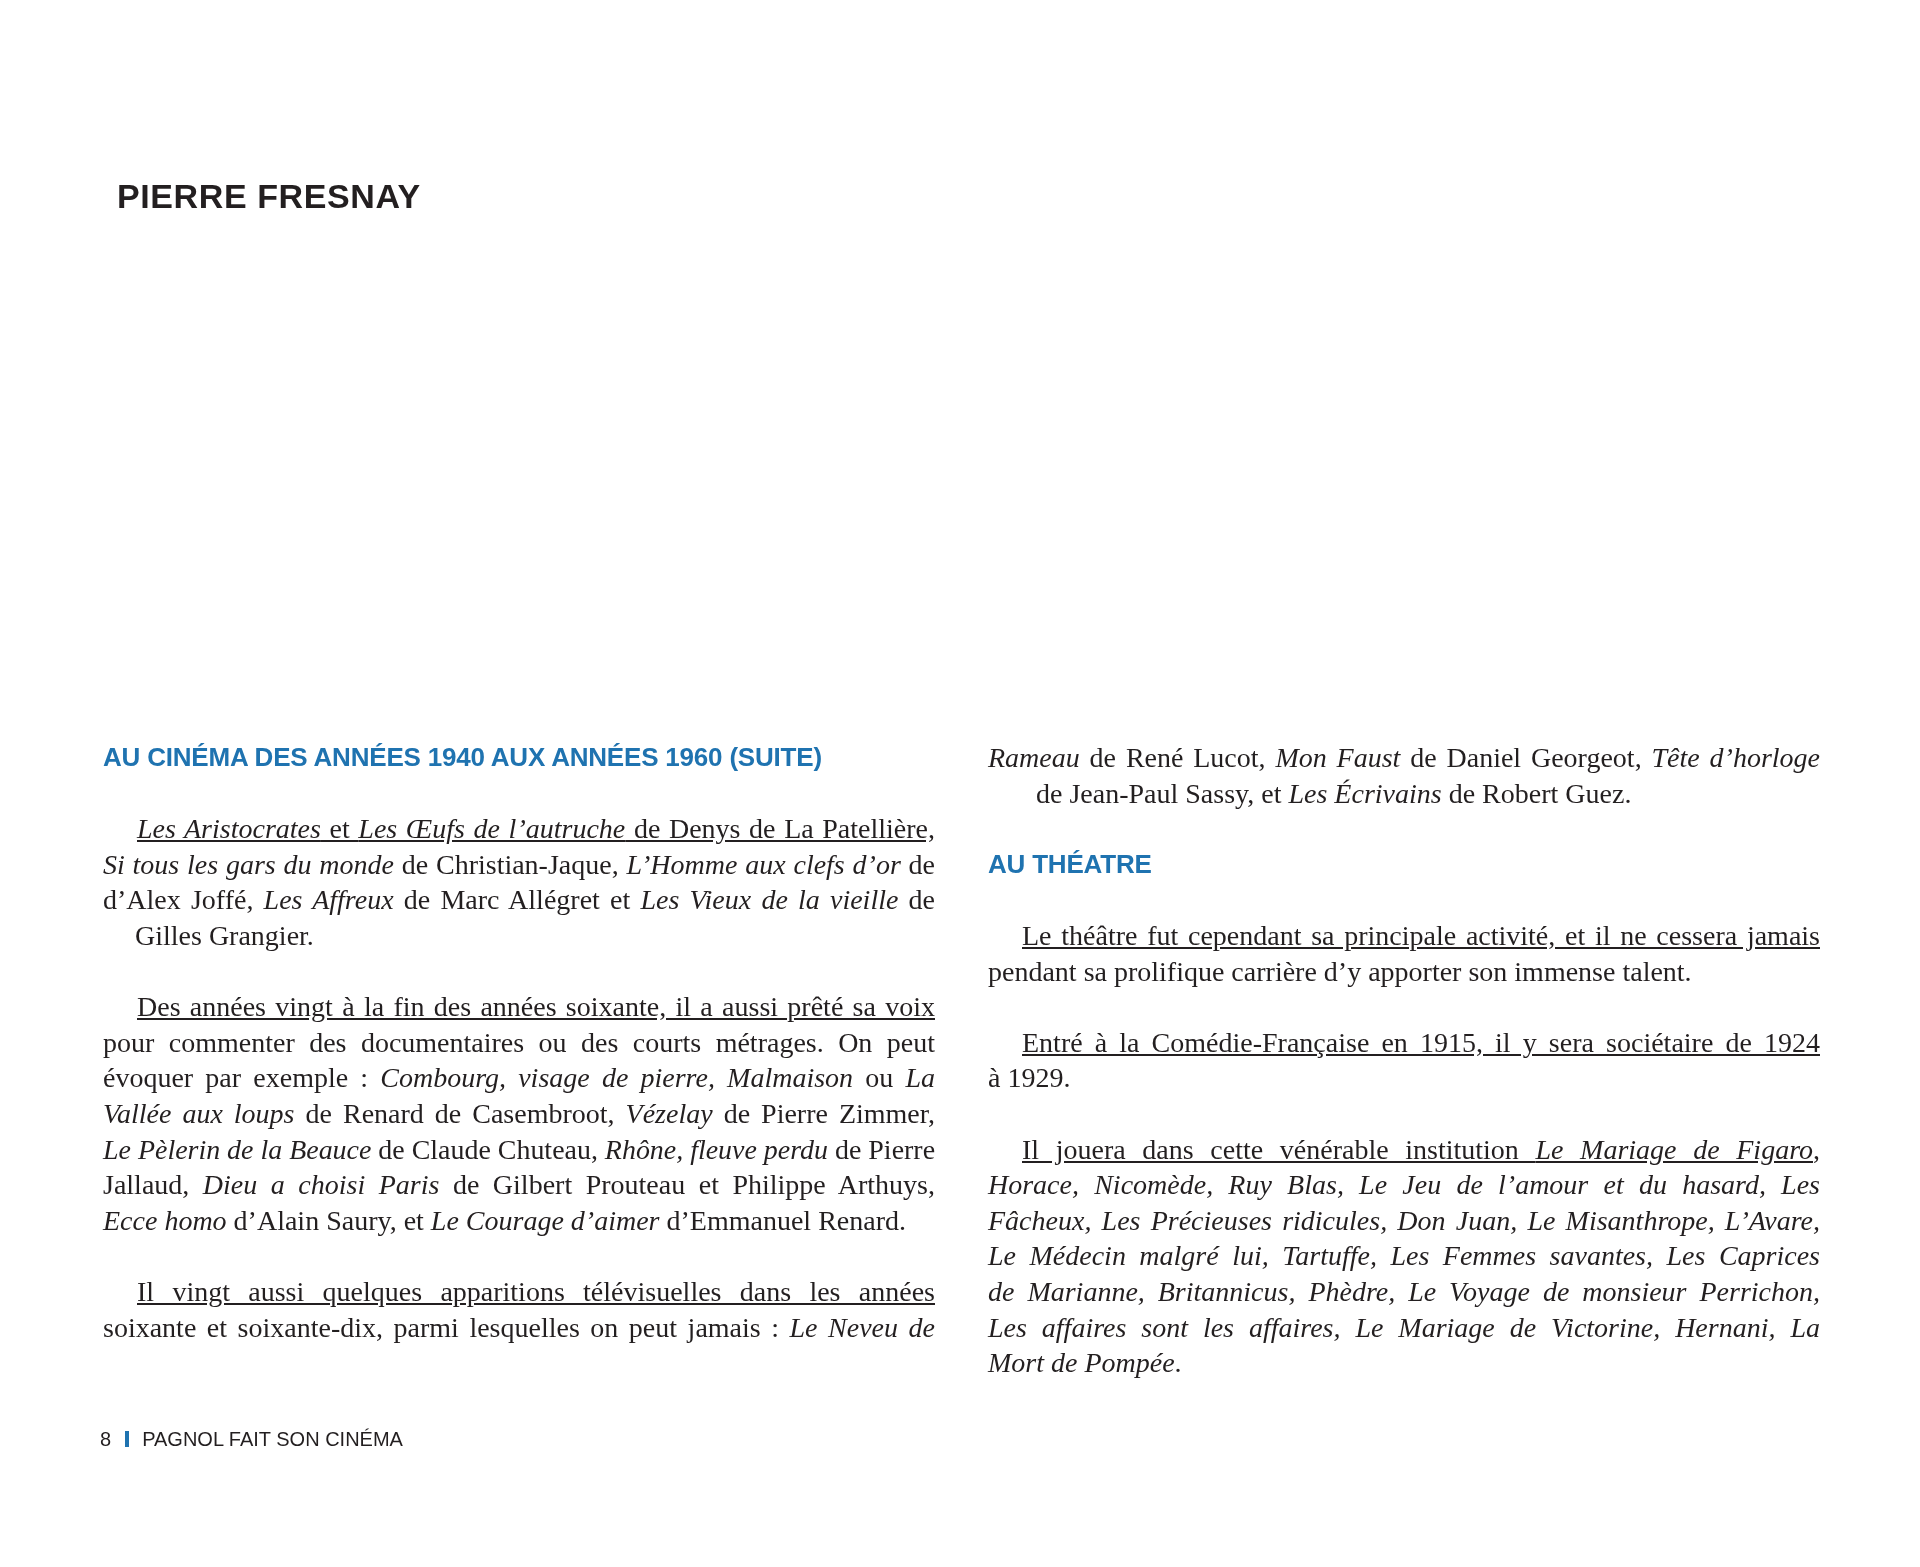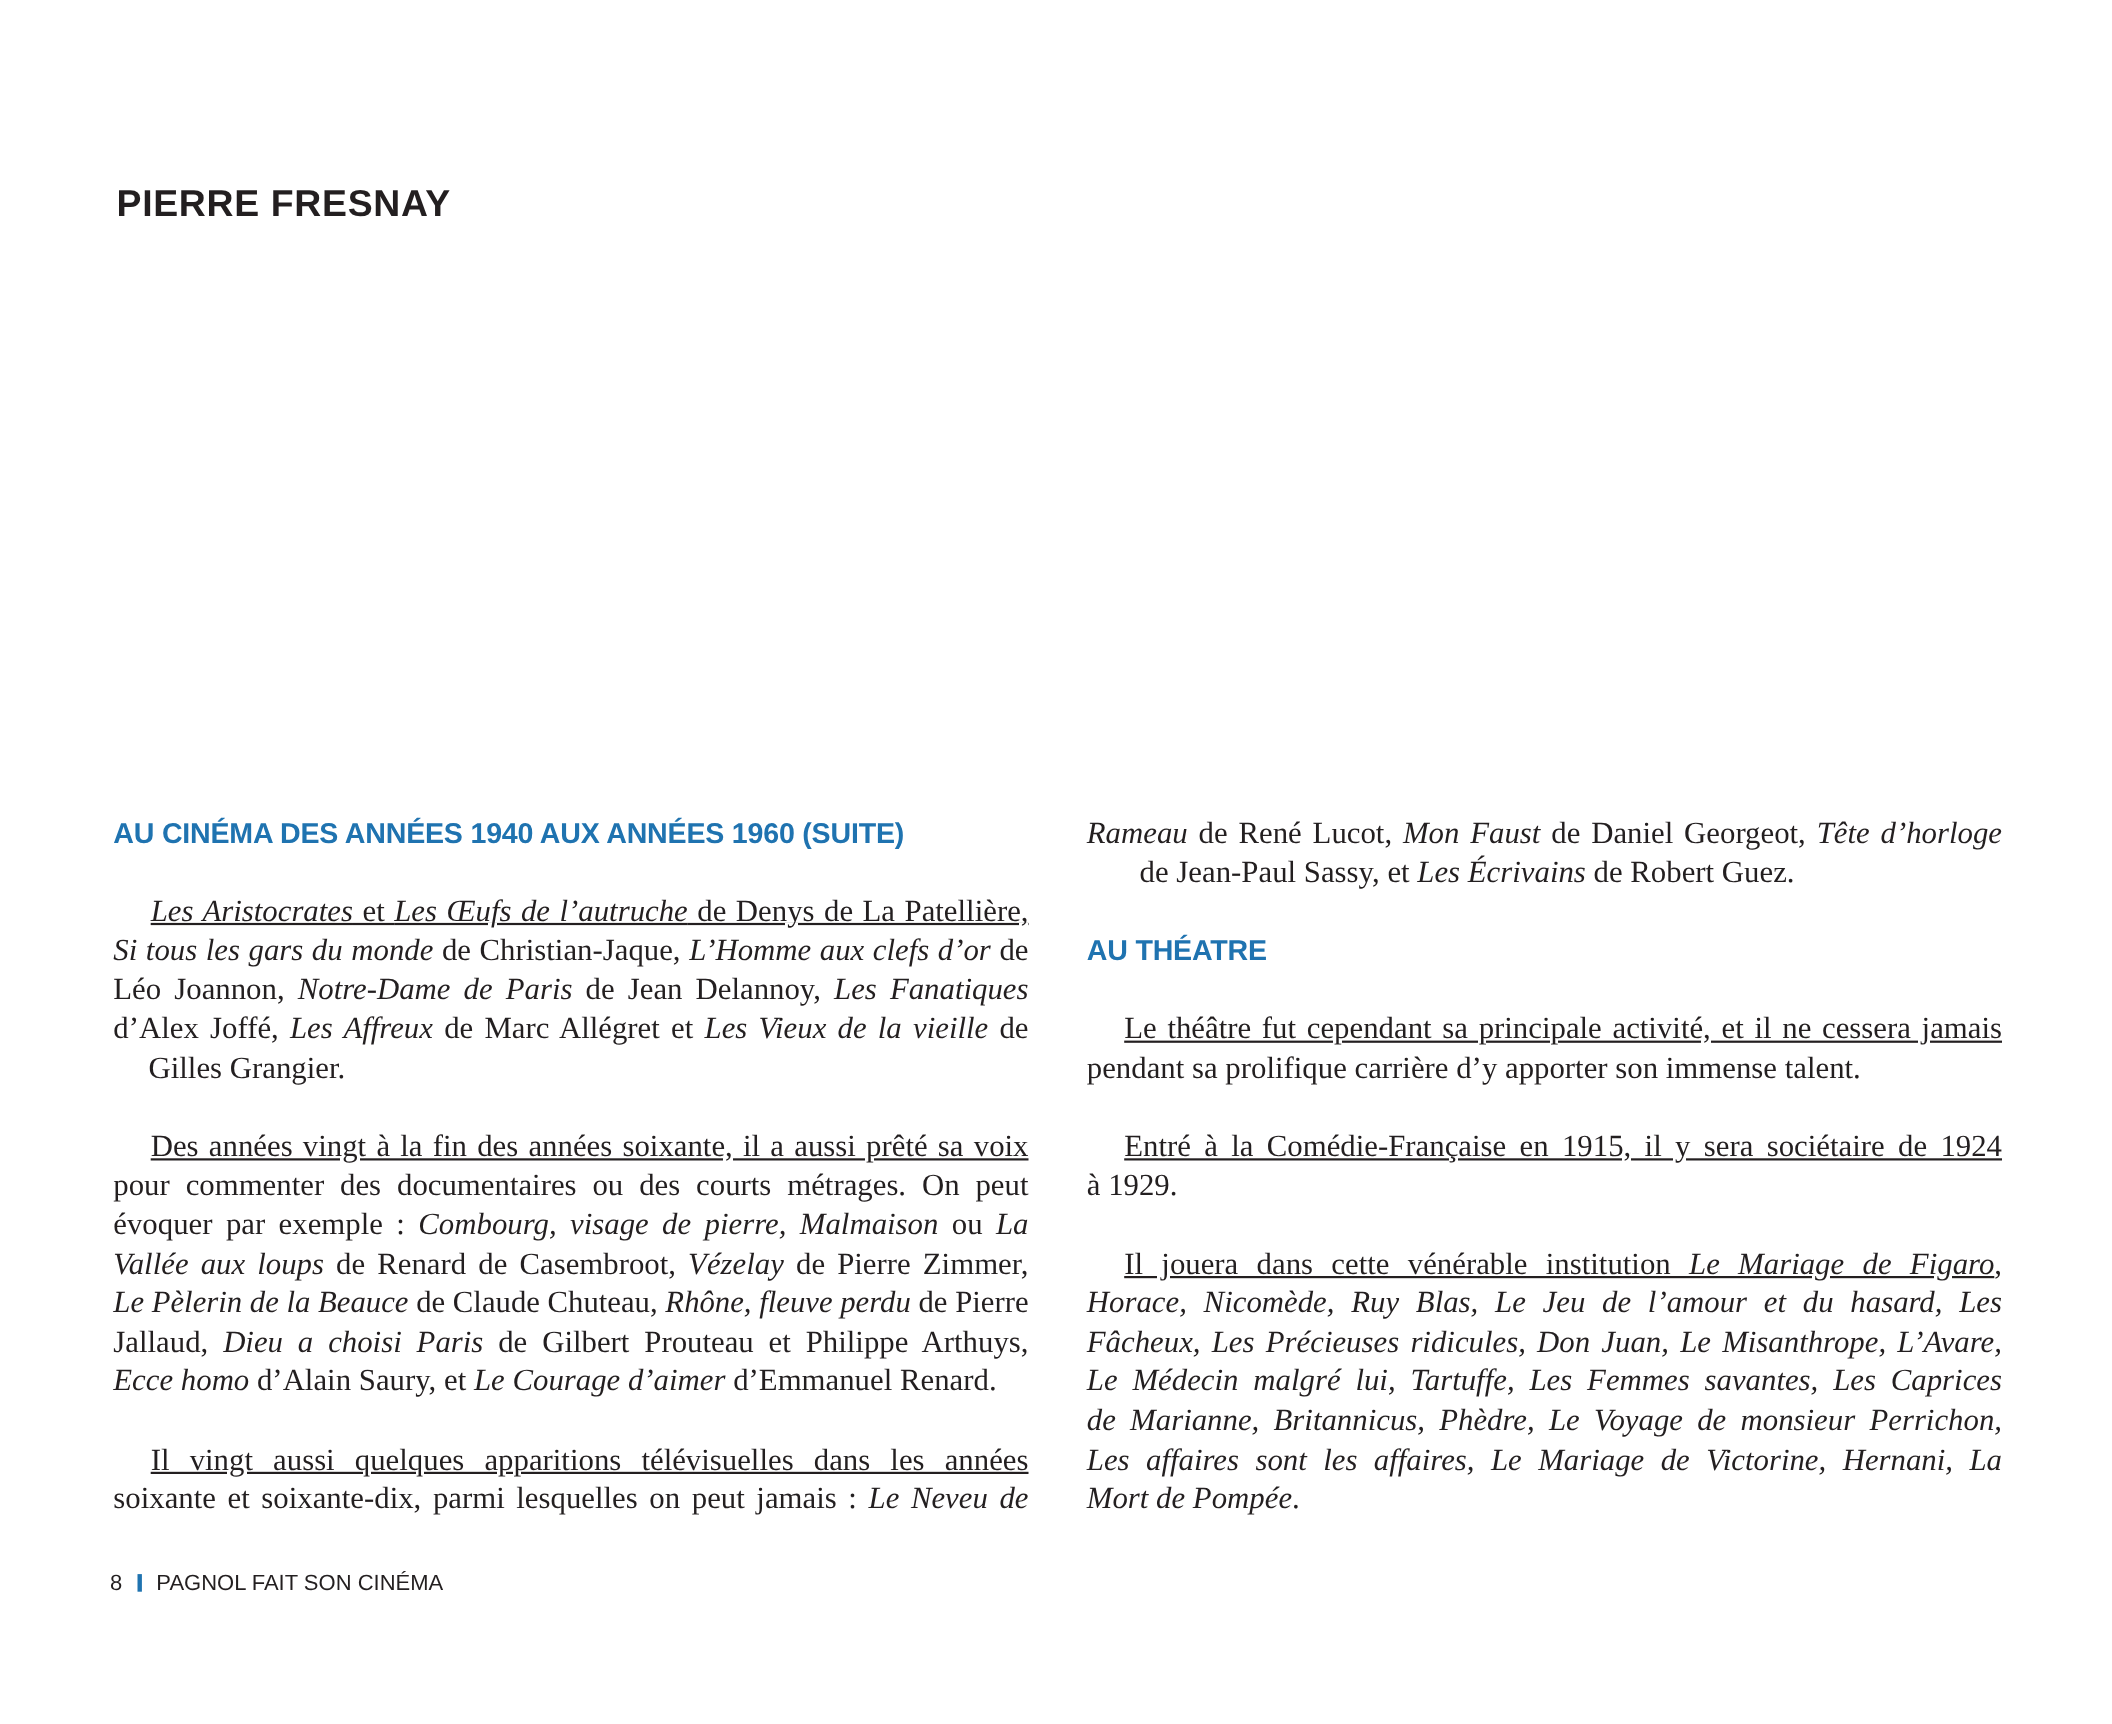--- a/index.html
+++ b/index.html
@@ -1,21 +1,21 @@
 <!DOCTYPE html>
 <html><head>
 <meta charset="utf-8">
 <style>
   html, body { margin: 0; padding: 0; background: #ffffff; }
   body { width: 1920px; height: 1567px; position: relative; overflow: hidden; color: #231f20; }
   .page-title {
     position: absolute; left: 101px; top: 160px;
     font-family: "Liberation Sans", sans-serif; font-weight: bold;
     font-size: 34px; line-height: 40px; letter-spacing: 0.6px; color: #231f20;
-    margin: 5px;
+    margin: 16px;
   }
   .column {
     position: absolute; top: 740px; width: 832px;
     font-family: "Liberation Serif", serif; font-size: 28px; line-height: 35.6px;
   }
   .col-left { left: 103px; }
   .col-right { left: 988px; }
   .section-heading {
     font-family: "Liberation Sans", sans-serif; font-weight: bold;
     font-size: 26px; line-height: 35.6px; height: 35.6px;
@@ -41,21 +41,20 @@
 <body>
 
 <h1 class="page-title">PIERRE FRESNAY</h1>
 
 <div class="column col-left">
   <h2 class="section-heading">AU CINÉMA DES ANNÉES 1940 AUX ANNÉES 1960 (SUITE)</h2>
   <div>
       <div class="paragraph">
         <span class="line indent" style="display: block; width: auto;"><span class="seg-i">Les Aristocrates</span><span> et </span><span class="seg-i">Les Œufs de l’autruche</span><span> de Denys de La Patellière,</span></span>
         <span class="line" style="display: block; width: auto;"><span class="seg-i">Si tous les gars du monde</span><span> de Christian-Jaque, </span><span class="seg-i">L’Homme aux clefs d’or</span><span> de</span></span>
-        <span class="line" style="display: block; width: auto;"><span>Léo Joannon, </span><span class="seg-i">Notre-Dame de Paris</span><span> de Jean Delannoy, </span><span class="seg-i">Les Fanatiques</span></span>
         <span class="line" style="display: block; width: auto;"><span>d’Alex Joffé, </span><span class="seg-i">Les Affreux</span><span> de Marc Allégret et </span><span class="seg-i">Les Vieux de la vieille</span><span> de</span></span>
         <span class="line last" style="display: block; width: auto; margin-left: 32px;"><span>Gilles Grangier.</span></span>
       </div>
       <div class="paragraph">
         <span class="line indent" style="display: block; width: auto;"><span>Des années vingt à la fin des années soixante, il a aussi prêté sa voix</span></span>
         <span class="line" style="display: block; width: auto;"><span>pour commenter des documentaires ou des courts métrages. On peut</span></span>
         <span class="line" style="display: block; width: auto;"><span>évoquer par exemple : </span><span class="seg-i">Combourg, visage de pierre, Malmaison</span><span> ou </span><span class="seg-i">La</span></span>
         <span class="line" style="display: block; width: auto;"><span class="seg-i">Vallée aux loups</span><span> de Renard de Casembroot, </span><span class="seg-i">Vézelay</span><span> de Pierre Zimmer,</span></span>
         <span class="line" style="display: block; width: 834px; transform: scaleX(0.997602);"><span class="seg-i">Le Pèlerin de la Beauce</span><span> de Claude Chuteau, </span><span class="seg-i">Rhône, fleuve perdu</span><span> de Pierre</span></span>
         <span class="line" style="display: block; width: auto;"><span>Jallaud, </span><span class="seg-i">Dieu a choisi Paris</span><span> de Gilbert Prouteau et Philippe Arthuys,</span></span>

